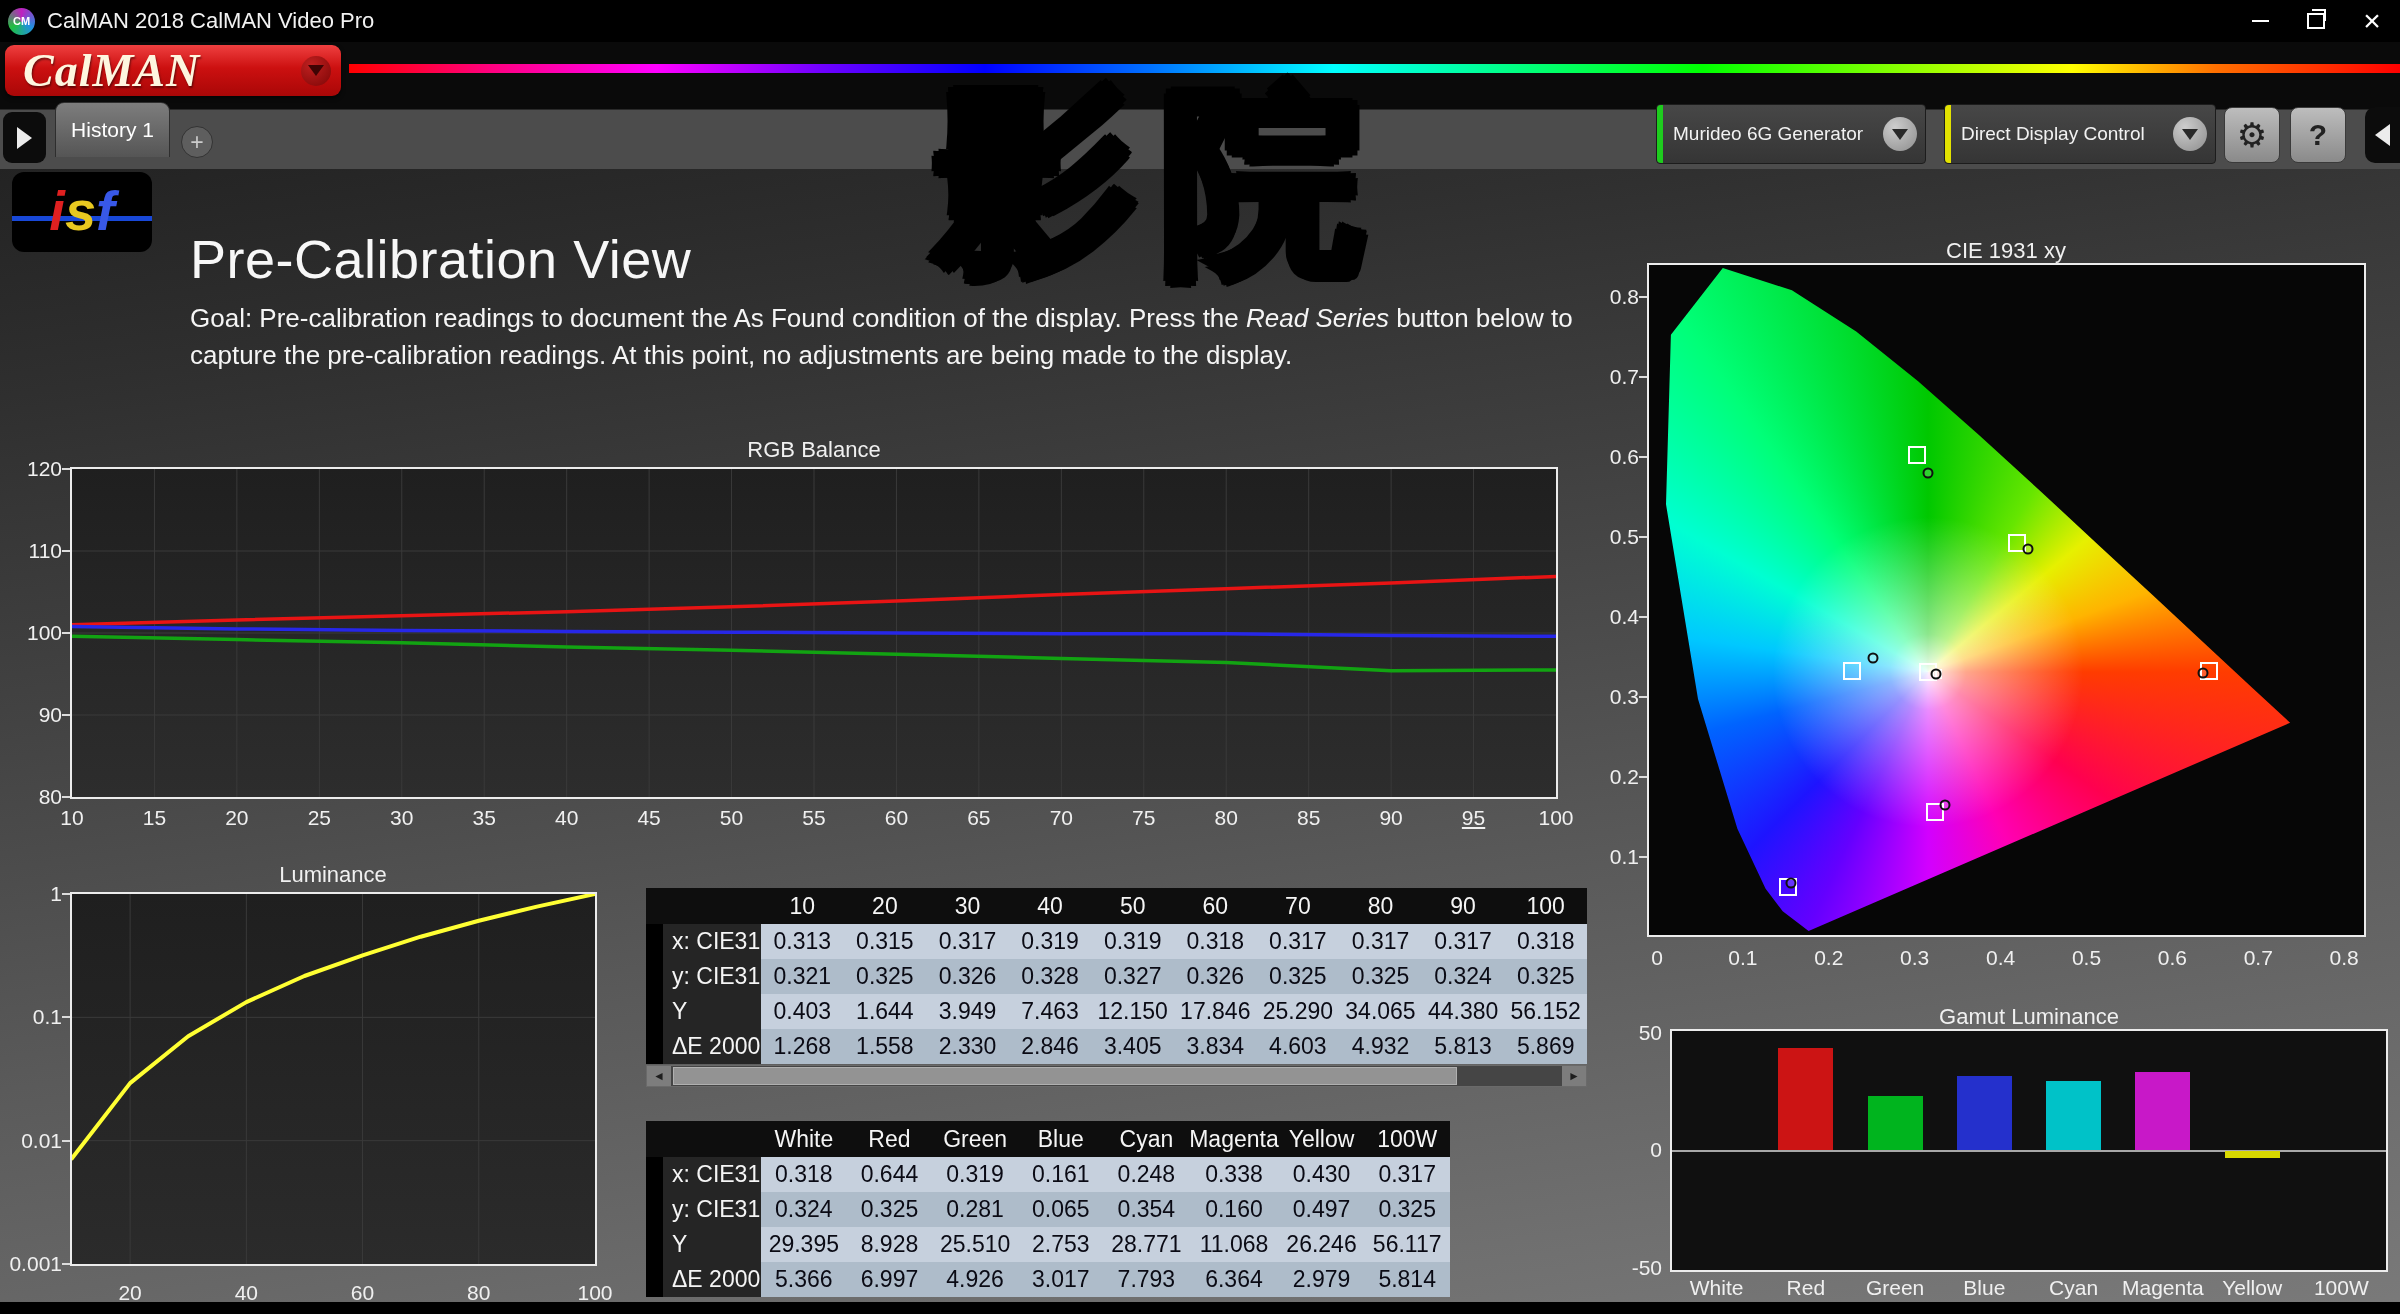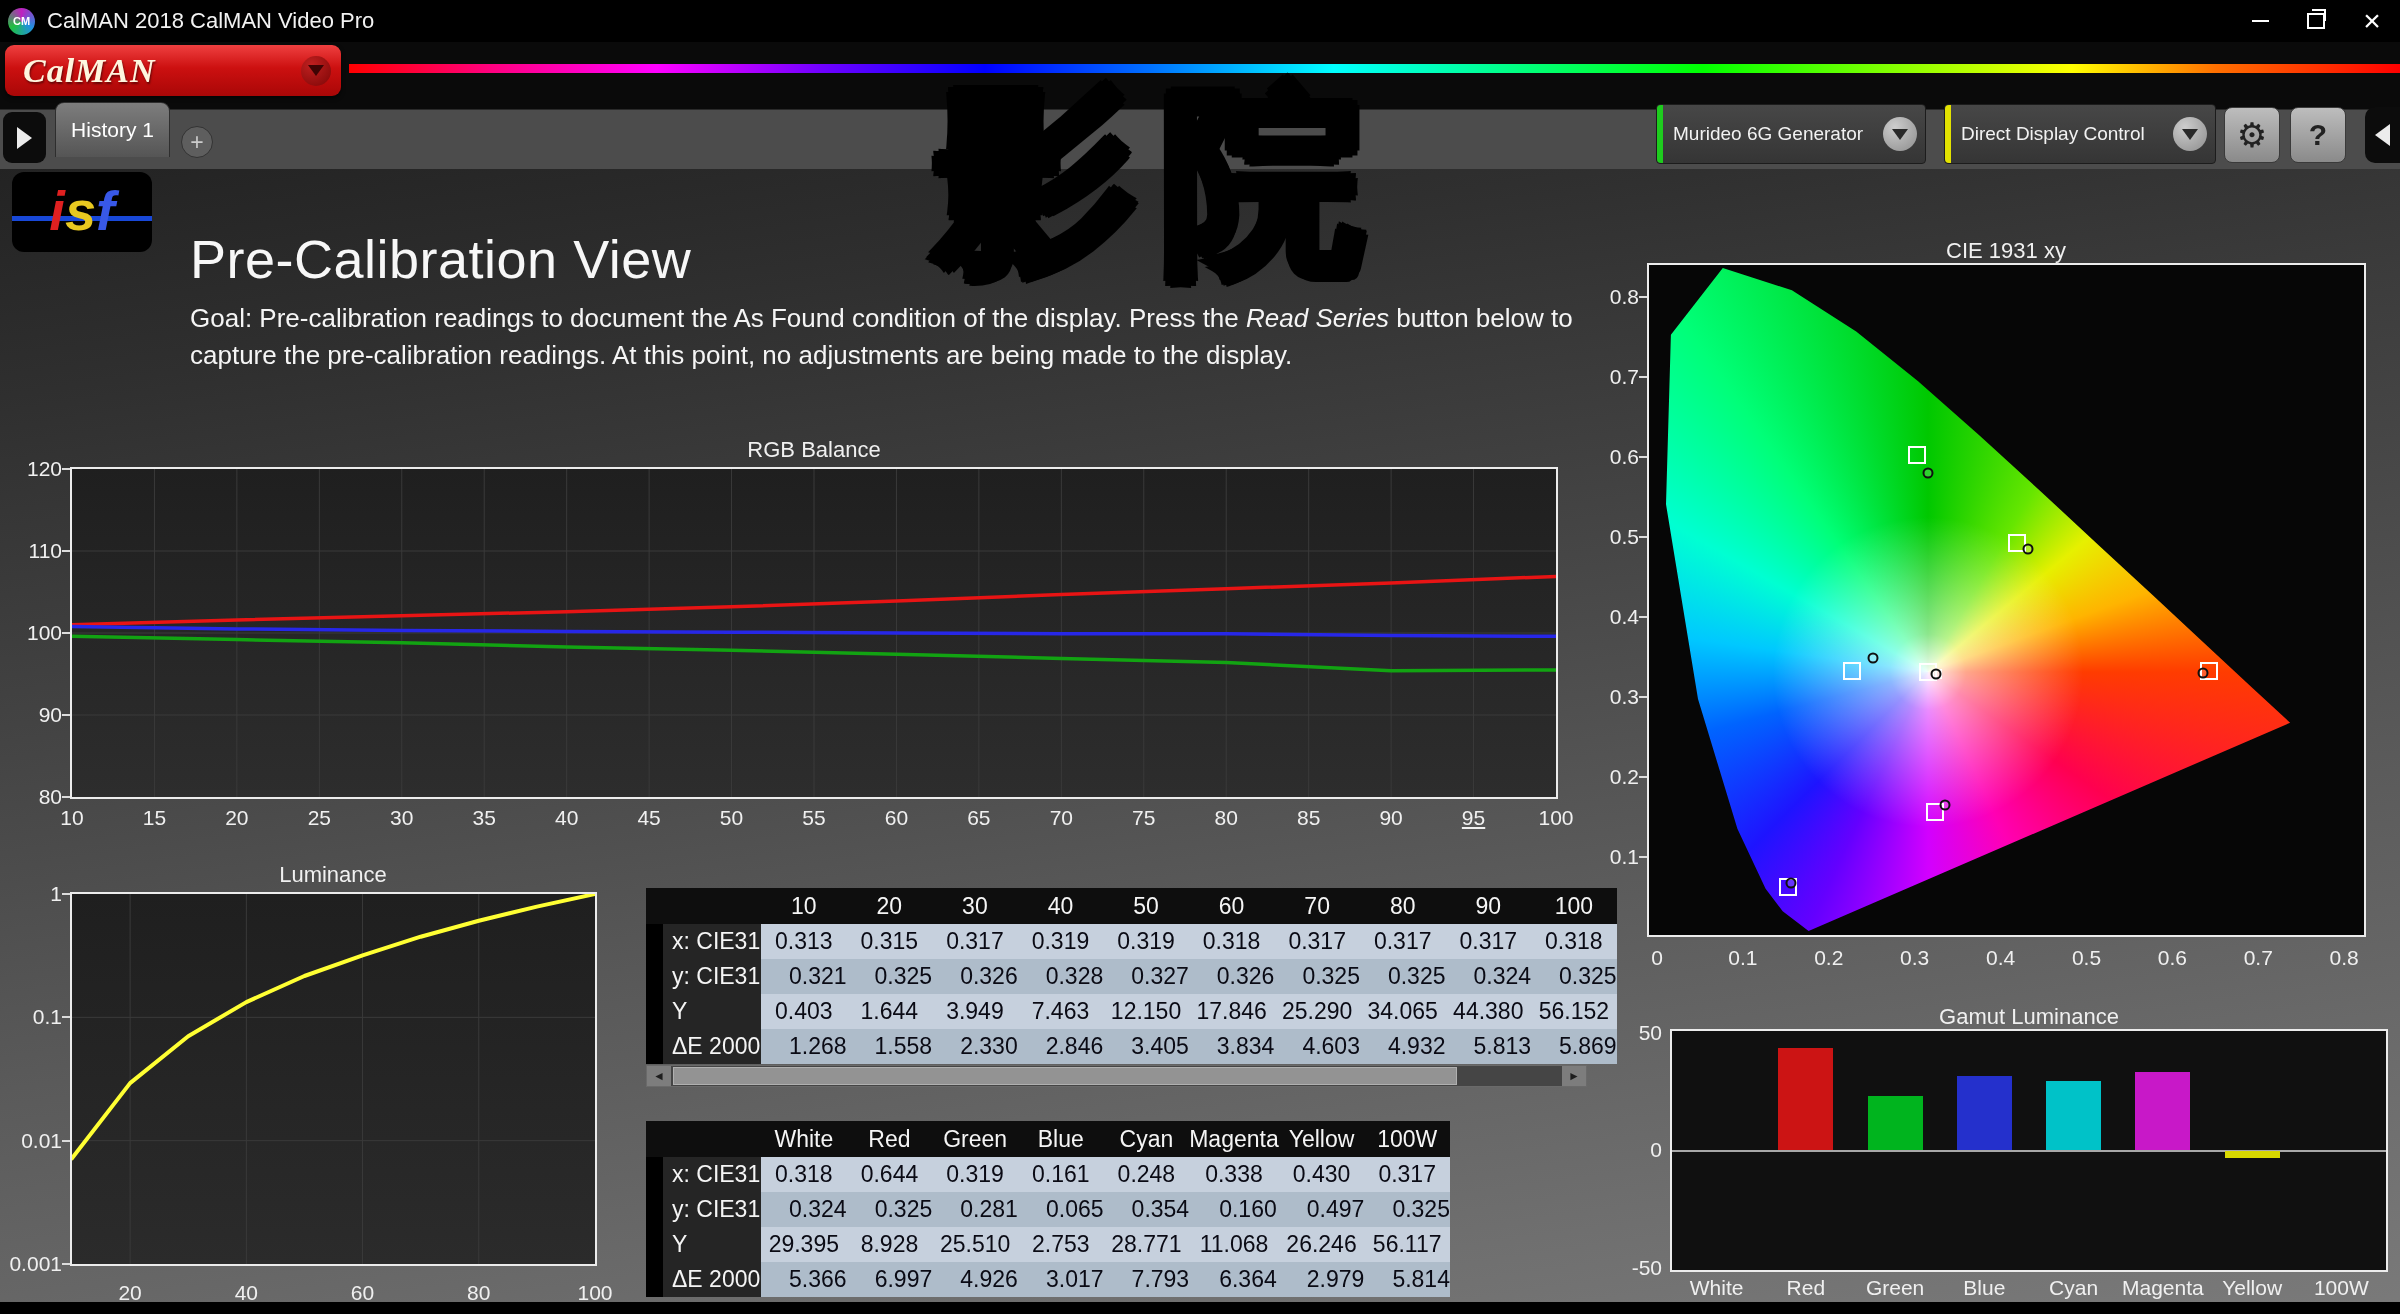--- a/index.html
+++ b/index.html
@@ -19,21 +19,21 @@
   .restore-icon{width:14px;height:12px;border:2px solid #fff;position:relative;background:#000;}
   .restore-icon .r2{position:absolute;left:3px;top:-6px;width:12px;height:10px;border:2px solid #fff;border-bottom:none;border-left:none;}
   .close-x{color:#fff;font-size:30px;line-height:30px;}
 
   
   .logo-row{position:absolute;left:0;top:42px;width:2400px;height:67px;background:#0a0a0a;}
   #calman-logo{position:absolute;left:5px;top:3px;width:336px;height:51px;border-radius:9px;
                background:linear-gradient(180deg,#ef4040 0%,#cc1010 45%,#a90707 100%);
                display:flex;align-items:center;box-shadow:0 2px 4px rgba(0,0,0,.6);}
   #calman-logo span{font-family:"Liberation Serif","DejaVu Serif",serif;font-style:italic;font-weight:bold;
-                    font-size:34px;color:#fef6df;margin-left:18px;letter-spacing:1px;text-shadow:1px 2px 2px rgba(0,0,0,.45);text-align:right;}
+                    font-size:46px;color:#fef6df;margin-left:18px;letter-spacing:1px;text-shadow:1px 2px 2px rgba(0,0,0,.45);text-align:right;}
   .logo-drop{position:absolute;right:10px;top:50%;transform:translateY(-50%);width:30px;height:30px;border-radius:50%;
              background:radial-gradient(circle at 35% 30%,#c02020,#7d0606);display:flex;align-items:center;justify-content:center;}
   .logo-drop .tri{width:0;height:0;border-left:8px solid transparent;border-right:8px solid transparent;border-top:11px solid #3f0404;}
   #rainbow{position:absolute;left:349px;top:22px;width:2051px;height:9px;
            background:linear-gradient(90deg,#f00 0%,#ff0080 7%,#f0f 15%,#7000ff 23%,#00f 31%,#0070ff 39%,#0ff 48%,#00ff80 57%,#0f0 66%,#80ff00 75%,#ff0 84%,#ff7000 91%,#f00 100%);}
 
   
   .tab-band{position:absolute;left:0;top:109px;width:2400px;height:59px;background:#4c4c4c;border-top:1px solid #2a2a2a;}
   .nav-btn{position:absolute;background:#0c0c0c;display:flex;align-items:center;justify-content:center;border-radius:9px;}
   #nav-left{left:3px;top:112px;width:43px;height:51px;}
@@ -97,21 +97,21 @@
 
   
   .dtable{position:absolute;display:grid;font-size:23px;}
   #grayscale-table{left:646px;top:888px;width:941px;grid-template-columns:17px 98px repeat(10,1fr);grid-template-rows:36px repeat(4,35px);}
   #gamut-table{left:646px;top:1121px;width:804px;grid-template-columns:17px 98px repeat(8,1fr);grid-template-rows:36px repeat(4,35px);}
   .c{display:flex;align-items:center;justify-content:center;white-space:nowrap;}
   .c.h{background:#0e0e0e;color:#f5f5f5;}
   .c.strip{background:#000;}
   .c.lbl{background:#252525;color:#f5f5f5;justify-content:flex-start;padding-left:9px;}
   .c.v0{background:#c6d0dd;color:#0a0a14;}
-  .c.v1{background:#aebcca;color:#0a0a14;padding-left:28px;}
+  .c.v1{background:#aebcca;color:#0a0a14;}
 
   
   #gs-scroll{position:absolute;left:646px;top:1065px;width:941px;height:22px;background:#454545;border:1px solid #6a6a6a;
              box-sizing:border-box;display:flex;align-items:stretch;}
   .sb-btn{width:24px;background:#7d7d7d;color:#1e1e1e;font-size:12px;display:flex;align-items:center;justify-content:center;}
   .sb-track{flex:1;position:relative;}
   .sb-thumb{position:absolute;left:2px;top:1px;bottom:1px;width:88%;background:#939393;border:1px solid #b0b0b0;box-sizing:border-box;}
 
   #bottombar{position:absolute;left:0;top:1302px;width:2400px;height:12px;background:#000;}
 </style>

